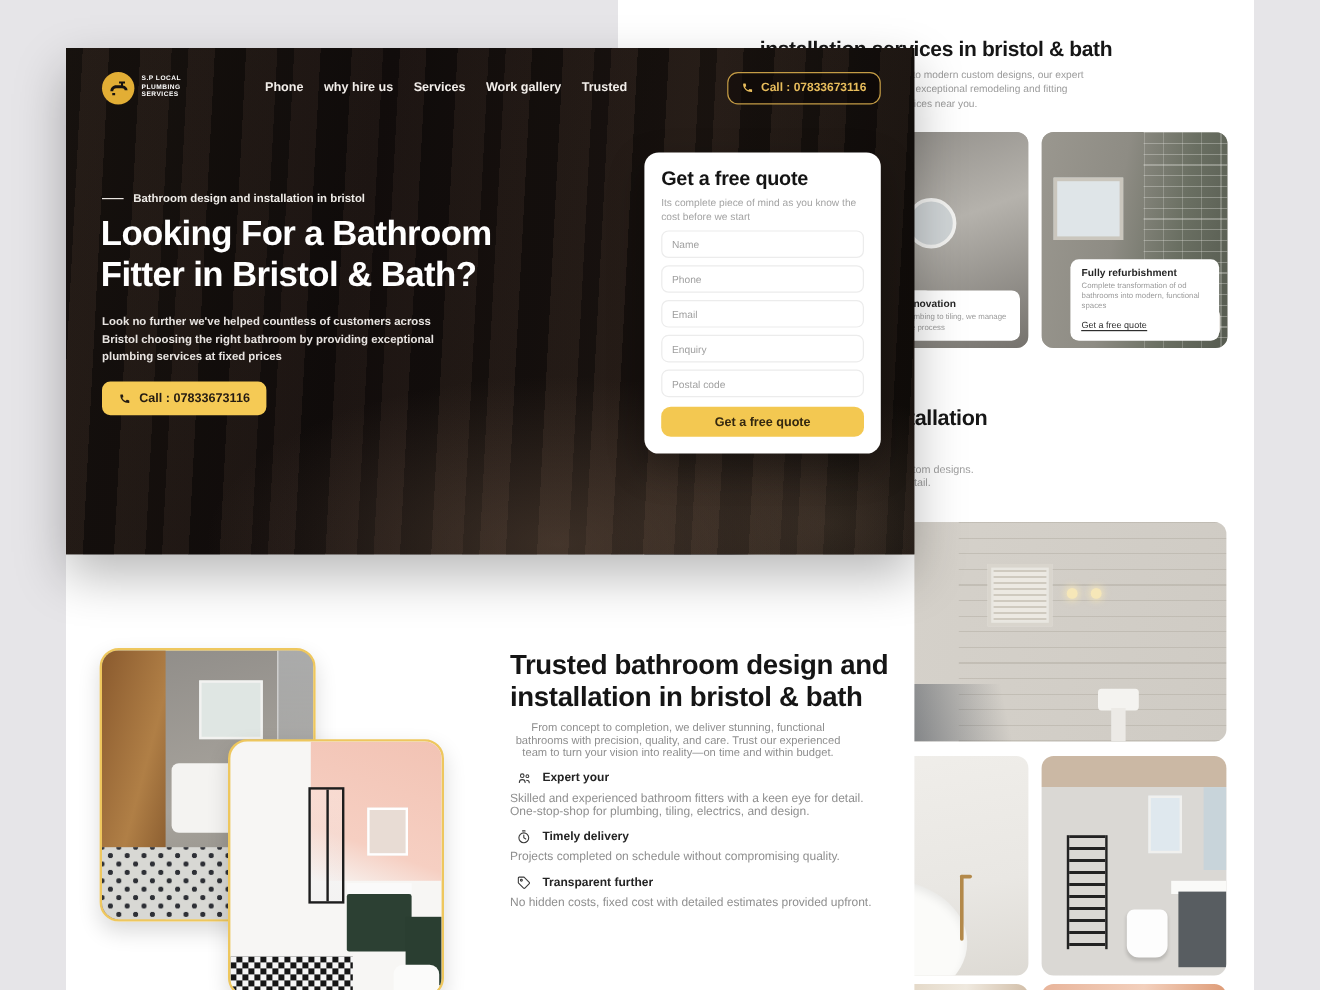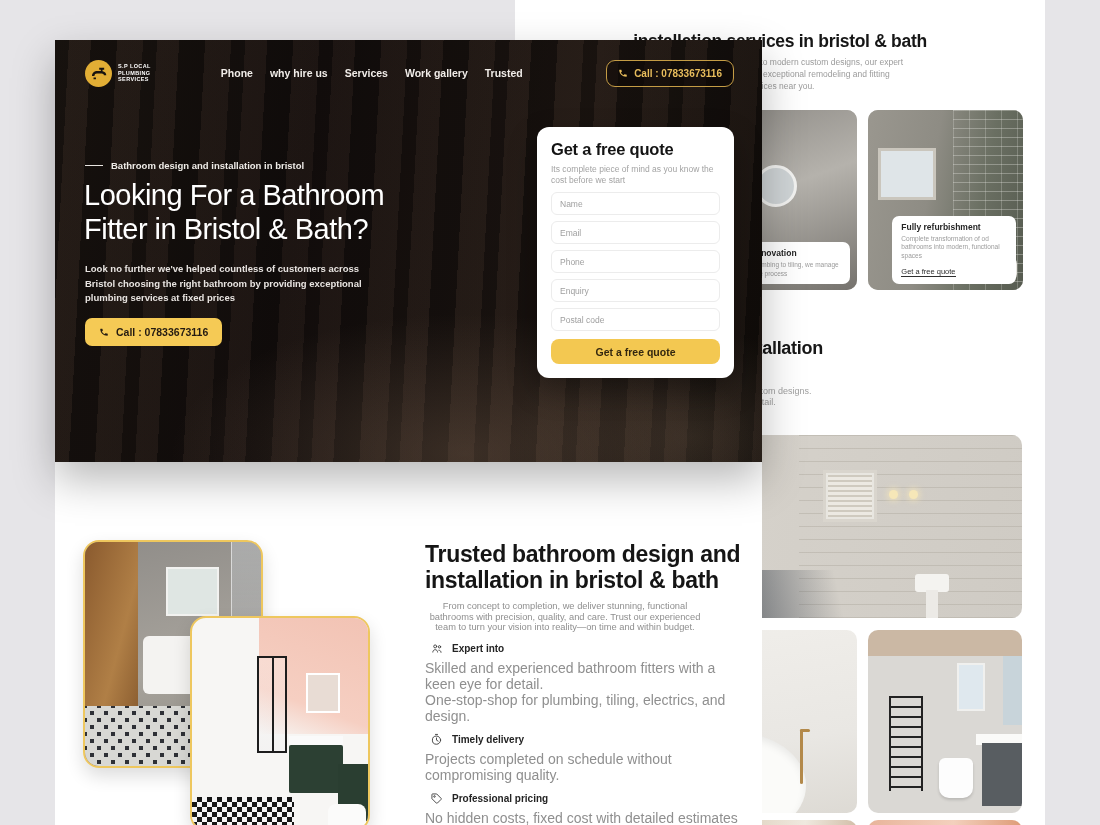--- a/index.html
+++ b/index.html
@@ -79,21 +79,21 @@
   .p2-basin { position:absolute; left:55%; bottom:40%; width:31%; height:4%; background:#fafafa; }
   .p2-green2 { position:absolute; right:0; bottom:4%; width:17%; height:27%; background:#2a3e31; }
   .p2-toilet { position:absolute; right:1%; bottom:0; width:22%; height:12%; background:#fbfbfa; border-radius:8px 8px 0 0; }
   .p2-floor { position:absolute; left:0; bottom:0; width:58%; height:15%; background:repeating-conic-gradient(#161616 0 25%, #f5f5f5 0 50%); background-size:10px 10px; }
   .pb-text { position:absolute; left:370px; top:79px; width:318px; }
   .pb-text h2 { font-size:23px; line-height:26px; font-weight:600; letter-spacing:-0.3px; color:#151515; }
   .pb-para { margin-top:8px; width:280px; font-size:9.3px; line-height:10.6px; color:#8f8f8f;text-align:center; }
   .feat-row { display:flex; align-items:center; gap:9px; margin:9px 0 5px; padding-left:5px; }
   .feat-row .ft { font-size:10px; font-weight:600; color:#242424; }
   .feat-icon { width:13px; height:13px; flex:0 0 13px; color:#3a3a3a; }
-  .feat-desc { font-size:14px; color:#8f8f8f; }
+  .feat-desc { font-size:10px; color:#8f8f8f; }
   
   .hero { position:absolute; left:55px; top:40px; width:707px; height:422px; z-index:3;
     box-shadow:0 18px 40px rgba(0,0,0,0.28);
     background:
       radial-gradient(420px 200px at 58% 98%, rgba(142,114,92,0.30), transparent 70%),
       radial-gradient(260px 150px at 90% 94%, rgba(150,125,100,0.20), transparent 70%),
       repeating-linear-gradient(93deg, rgba(0,0,0,0.32) 0 14px, rgba(66,50,42,0.10) 14px 36px, rgba(0,0,0,0.38) 36px 62px, rgba(74,58,47,0.08) 62px 88px),
       linear-gradient(100deg,#221a15 0%, #191210 35%, #241b16 70%, #15100d 100%); }
   .hero-header { position:absolute; left:30px; right:28px; top:12px; height:42px; display:flex; align-items:center; }
   .logo { display:flex; align-items:center; gap:6px; cursor:pointer; }
@@ -102,21 +102,21 @@
   .logo-text div { font-size:5.5px; line-height:6.5px; font-weight:700; letter-spacing:0.4px; color:#fff; }
   .nav { display:flex; gap:17px; margin-left:70px; }
   .nav span { font-size:10.5px; font-weight:600; color:#f1ede9; cursor:pointer; white-space:nowrap; }
   .call-outline { margin-left:auto; display:flex; align-items:center; gap:6px; padding:7px 11px;
     border:1.5px solid #c49c45; border-radius:9px; background:rgba(12,8,5,0.55); cursor:pointer;
     color:#e8bd5c; font-size:10px; font-weight:700; font-family:inherit; }
   .call-outline svg, .hero-call svg { width:10px; height:10px; }
   .eyebrow { position:absolute; left:30px; top:120px; display:flex; align-items:center; gap:8px; }
   .eyebrow .dash { width:18px; height:1.5px; background:#e9e5e1; }
   .eyebrow span { font-size:9.5px; font-weight:600; color:#eeebe7; }
-  .hero h1 { position:absolute; left:29px; top:138px; width:350px; font-size:29px; line-height:34px; font-weight:400; letter-spacing:-0.5px; color:#ffffff; }
+  .hero h1 { position:absolute; left:29px; top:138px; width:350px; font-size:29px; line-height:34px; font-weight:700; letter-spacing:-0.5px; color:#ffffff; }
   .hero-para { position:absolute; left:30px; top:222px; width:300px; font-size:9.5px; line-height:14.5px; font-weight:600; color:#e8e4e1; }
   .hero-call { position:absolute; left:30px; top:278px; display:flex; align-items:center; gap:7px; padding:8px 14px;
     background:#f5ca55; border:none; border-radius:7px; cursor:pointer;
     color:#241b12; font-size:10.5px; font-weight:700; font-family:inherit; }
   
   .quote-card { position:absolute; left:482px; top:87px; width:197px; height:251px; background:#fff; border-radius:12px;
     box-shadow:0 12px 30px rgba(0,0,0,0.30); padding:13px 14px; }
   .quote-card h3 { font-size:16.5px; font-weight:600; letter-spacing:-0.2px; color:#141414; }
   .qc-sub { margin-top:5px; font-size:8.5px; line-height:11px; color:#a3a3a3; }
   .qc-input { display:block; width:100%; height:23px; margin-top:6px; border:1px solid #ececec; border-radius:6px;
@@ -240,42 +240,42 @@
       <h2>Trusted bathroom design and installation in bristol &amp; bath</h2>
       <p class="pb-para">From concept to completion, we deliver stunning, functional bathrooms with precision, quality, and care. Trust our experienced team to turn your vision into reality—on time and within budget.</p>
 
       <div class="feat-row">
         <svg class="feat-icon" viewBox="0 0 20 20" fill="none" stroke="currentColor" stroke-width="1.4" stroke-linecap="round">
           <circle cx="8" cy="6.8" r="2.3"></circle>
             <path d="M4.3 15.5c0-2.1 1.7-3.7 3.7-3.7s3.7 1.6 3.7 3.7"></path>
           <circle cx="14.6" cy="7.4" r="1.8"></circle>
             <path d="M13.6 12.6c1.9 0 3.4 1.5 3.4 3.3"></path>
         </svg>
-        <span class="ft">Expert into</span>
+        <span class="ft">Expert your</span>
       </div>
       <div class="feat-desc">Skilled and experienced bathroom fitters with a keen eye for detail.</div>
 
       <div class="feat-desc">One-stop-shop for plumbing, tiling, electrics, and design.</div>
 
       <div class="feat-row">
         <svg class="feat-icon" viewBox="0 0 20 20" fill="none" stroke="currentColor" stroke-width="1.4" stroke-linecap="round">
           <circle cx="10" cy="11" r="6.3"></circle>
             <path d="M10 7.6V11l2.5 1.5"></path>
             <path d="M8.4 2.2h3.2"></path>
         </svg>
         <span class="ft">Timely delivery</span>
       </div>
       <div class="feat-desc">Projects completed on schedule without compromising quality.</div>
 
       <div class="feat-row">
         <svg class="feat-icon" viewBox="0 0 20 20" fill="none" stroke="currentColor" stroke-width="1.4" stroke-linejoin="round">
           <path d="M3 10.3V4a1 1 0 0 1 1-1h6.3L17 9.7a1.2 1.2 0 0 1 0 1.7l-5.6 5.6a1.2 1.2 0 0 1-1.7 0z"></path>
             <circle cx="6.9" cy="6.9" r="1.2"></circle>
         </svg>
-        <span class="ft">Professional pricing</span>
+        <span class="ft">Transparent further</span>
       </div>
       <div class="feat-desc">No hidden costs, fixed cost with detailed estimates provided upfront.</div>
 
     </div>
   </section>
 
   <section class="hero">
     <div class="hero-header">
       <div class="logo">
         <div class="logo-circle">
@@ -314,21 +314,21 @@
       <svg viewBox="0 0 24 24" fill="currentColor">
           <path d="M6.62 10.79a15.05 15.05 0 0 0 6.59 6.59l2.2-2.2a1 1 0 0 1 1.01-.25c1.12.37 2.33.57 3.58.57a1 1 0 0 1 1 1V20a1 1 0 0 1-1 1C10.07 21 3 13.93 3 5a1 1 0 0 1 1-1h3.5a1 1 0 0 1 1 1c0 1.25.2 2.46.57 3.58a1 1 0 0 1-.25 1.01z"></path>
         </svg>
       <span>Call : 07833673116</span>
     </button>
 
     <div class="quote-card">
       <h3>Get a free quote</h3>
       <p class="qc-sub">Its complete piece of mind as you know the cost before we start</p>
       <input class="qc-input" type="text" placeholder="Name" style="">
+      <input class="qc-input" type="text" placeholder="Phone" style="">
       <input class="qc-input" type="text" placeholder="Email" style="">
-      <input class="qc-input" type="text" placeholder="Phone" style="">
       <input class="qc-input" type="text" placeholder="Enquiry" style="">
       <input class="qc-input" type="text" placeholder="Postal code" style="">
       <button class="qc-submit">Get a free quote</button>
     </div>
   </section>
 
 </div>
 
 </body></html>

